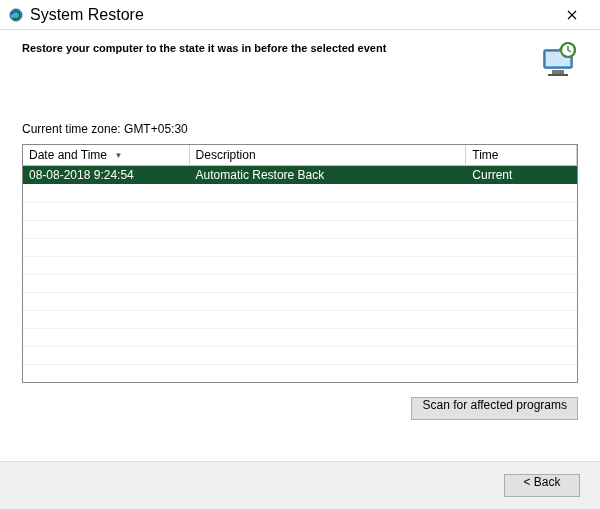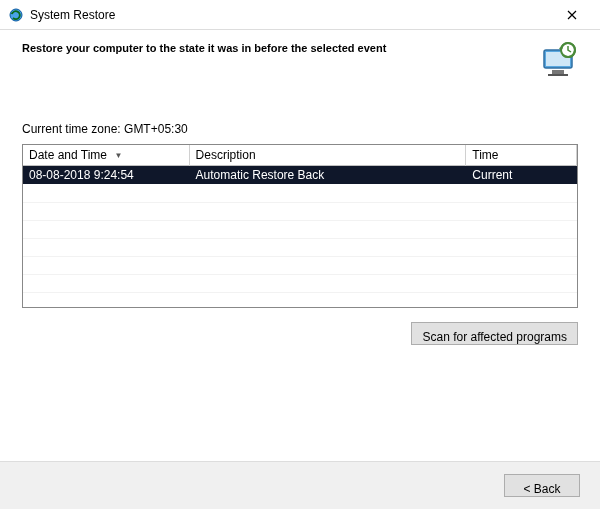--- a/index.html
+++ b/index.html
@@ -18,21 +18,21 @@
     height: 30px;
     display: flex;
     align-items: center;
     padding: 0 8px;
     border-bottom: 1px solid #ddd;
   }
   .titlebar .app-icon {
     width: 16px; height: 16px;
     margin-right: 6px;
   }
-  .titlebar .title { flex: 1; font-size: 12px; }
+  .titlebar .title { flex: 1; font-size: 16px; }
   .titlebar .close {
     width: 40px; height: 28px;
     display: flex; align-items: center; justify-content: center;
     font-size: 14px;
   }
   .header-area {
     padding: 10px 22px 18px 22px;
     display: flex;
     align-items: flex-start;
     justify-content: space-between;
@@ -44,21 +44,21 @@
   }
   .header-icon { width: 40px; height: 40px; }
   .content {
     padding: 0 22px;
   }
   .timezone-row {
     margin: 24px 0 8px 0;
   }
   .table-wrap {
     border: 1px solid #888;
-    height: 164px;
+    height: 239px;
     overflow: hidden;
     background: #fff;
   }
   table {
     width: 100%;
     border-collapse: collapse;
     table-layout: fixed;
   }
   .thead {
     background: #fff;
@@ -78,40 +78,40 @@
     margin-left: 4px;
     vertical-align: middle;
   }
   td {
     padding: 2px 6px;
     font-size: 12px;
     height: 18px;
     border-right: 1px solid transparent;
   }
   tr.selected td {
-    background: #0f172a;
+    background: #14532d;
     color: #fff;
   }
   tr.empty td { background: #fff; height: 18px; }
   tr.empty:nth-child(even) td { background: #fff; }
   tr.empty td { border-bottom: 1px solid #f2f2f2; }
   .action-row {
     display: flex;
     justify-content: flex-end;
     margin-top: 14px;
   }
   .btn {
     min-width: 76px;
     height: 23px;
     background: #e1e1e1;
     border: 1px solid #adadad;
     padding: 0 10px;
     font-size: 12px;
     display: inline-flex;
-    align-items: flex-end;
+    align-items: flex-start;
     justify-content: center;
     cursor: default;
   }
   .btn.wide { min-width: 160px; }
   .btn.default { border: 1px solid #0078d7; box-shadow: inset 0 0 0 1px #0078d7; }
   .bottom-bar {
     position: absolute;
     bottom: 0; left: 0; right: 0;
     height: 48px;
     background: #f0f0f0;

